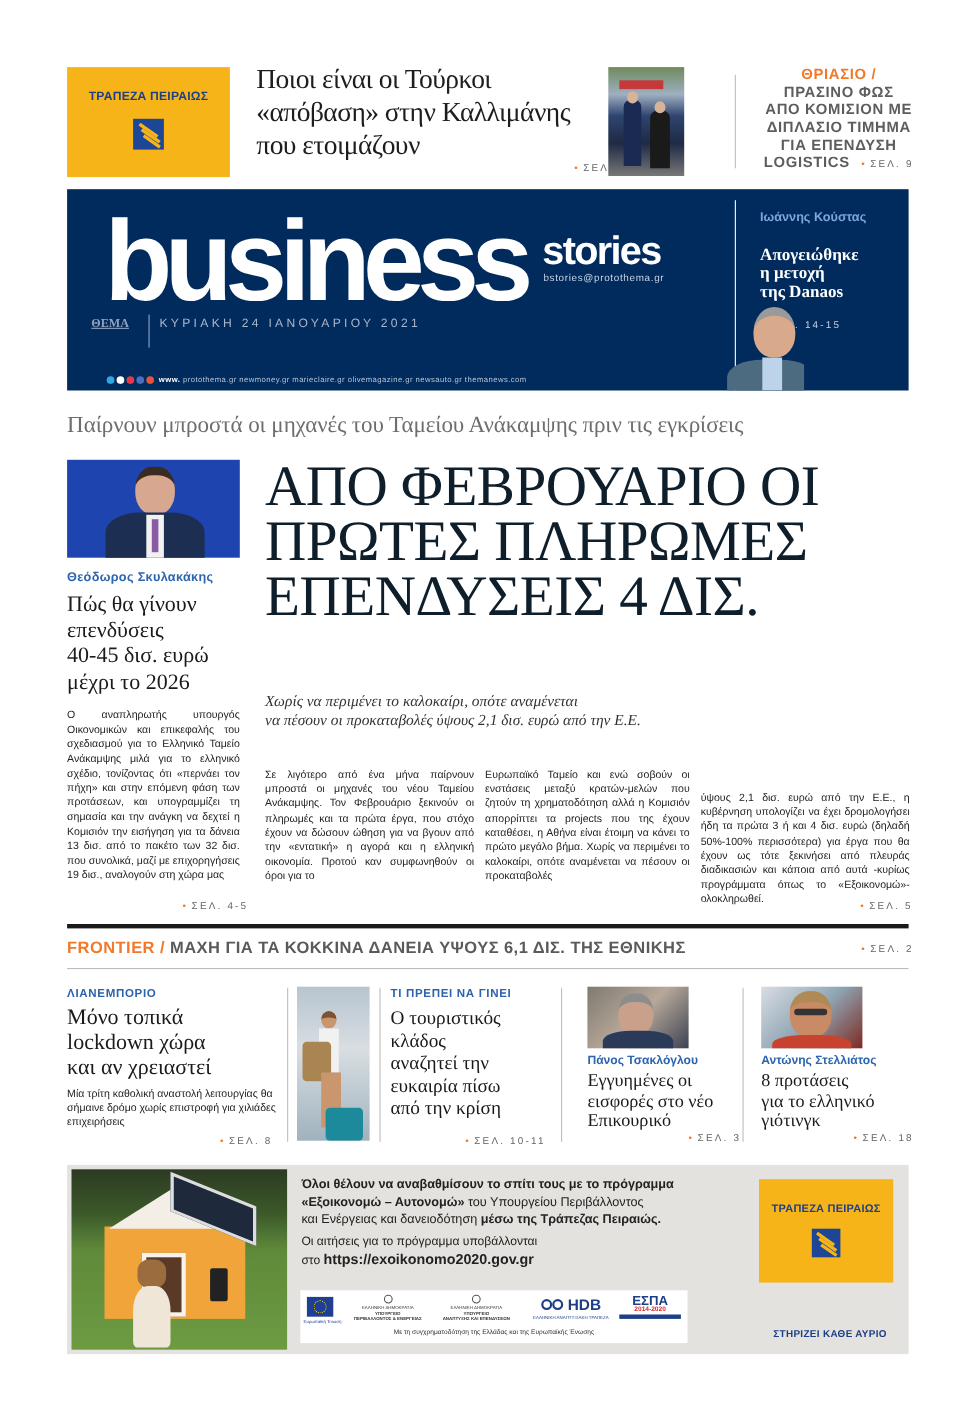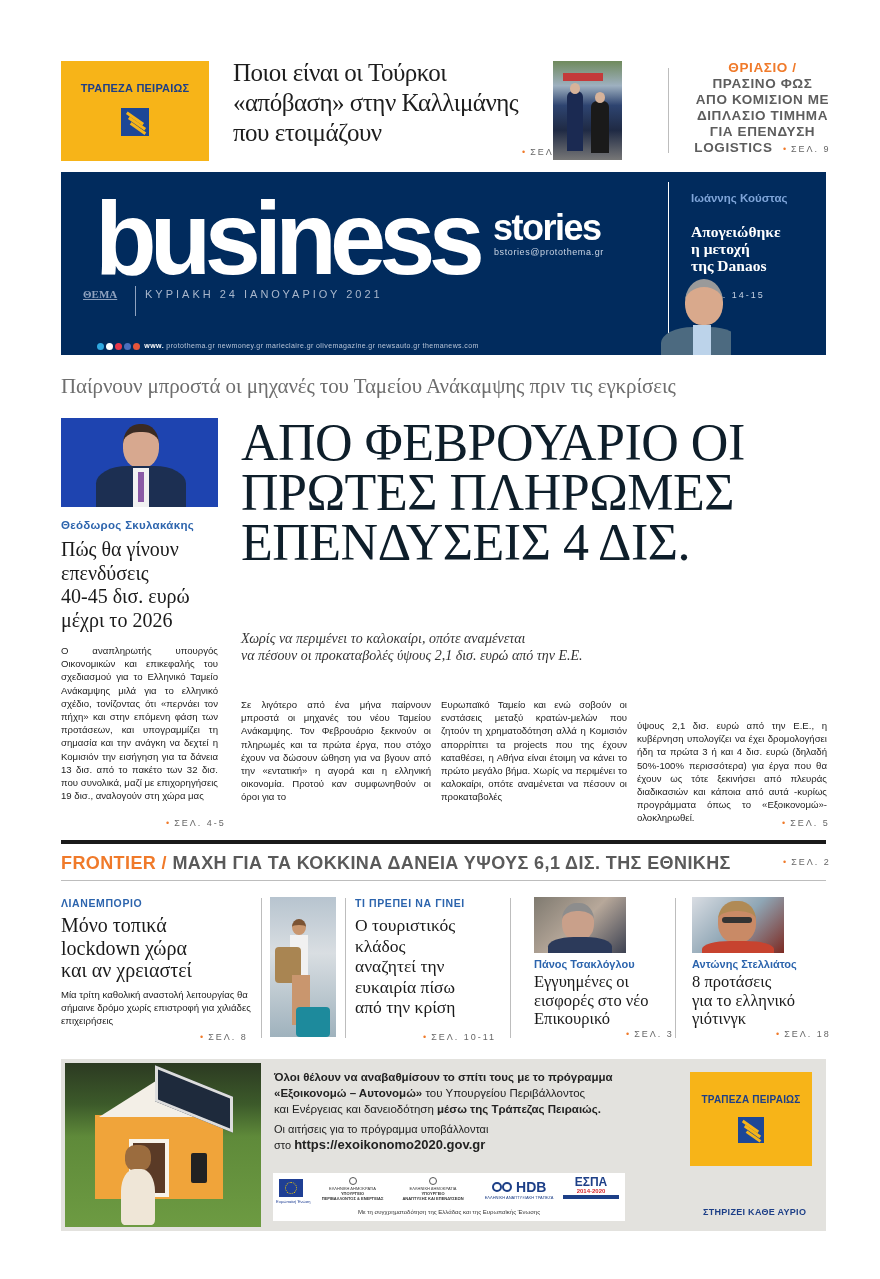--- a/index.html
+++ b/index.html
@@ -39,21 +39,21 @@
   .side-head { color: #fff; font-size: 15.5px; line-height: 17px; font-weight: bold; }
 
   .subhead { color: #6e6e6e; font-size: 21px; letter-spacing: -0.1px; }
 
   .main-head { font-size: 52px; line-height: 50px; color: #0e1e2a; letter-spacing: -0.5px; }
   .standfirst { font-style: italic; color: #333; font-size: 14px; line-height: 17px; }
   .body-text { font-size: 9.6px; line-height: 13.2px; color: #222; text-align: justify; }
 
   .left-head { font-size: 20px; line-height: 23.5px; color: #1a1a1a; }
 
-  .frontier { font-size: 18px; font-weight: bold; letter-spacing: 0.4px; color: #5a5a5a; }
+  .frontier { font-size: 15px; font-weight: bold; letter-spacing: 0.4px; color: #5a5a5a; }
 
   .bottom-head { font-size: 20px; line-height: 22.5px; color: #1a1a1a; }
   .small-head { font-size: 16.5px; line-height: 18.5px; color: #1a1a1a; }
   .kicker { font-size: 10.5px; font-weight: bold; letter-spacing: 0.6px; color: #2c64ad; }
 
   
   .ad { background: #e3e2de; }
   .ad-text { font-size: 11.5px; line-height: 16px; color: #222; }
   .logos-strip { background: #fff; }
   .support { color: #1d3f87; font-size: 9px; font-weight: bold; letter-spacing: 0.3px; }

